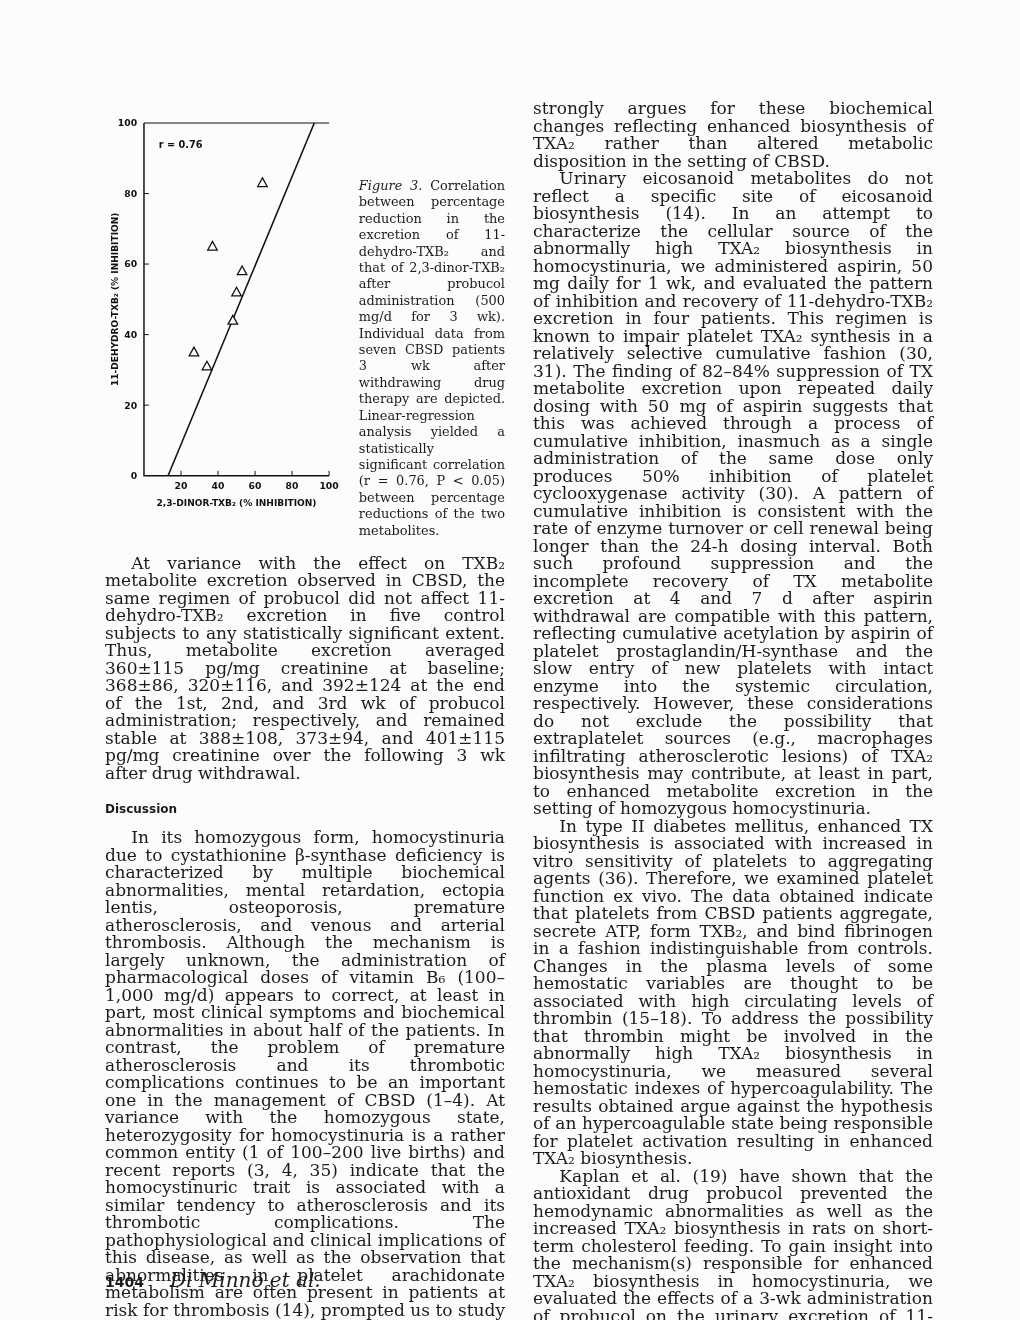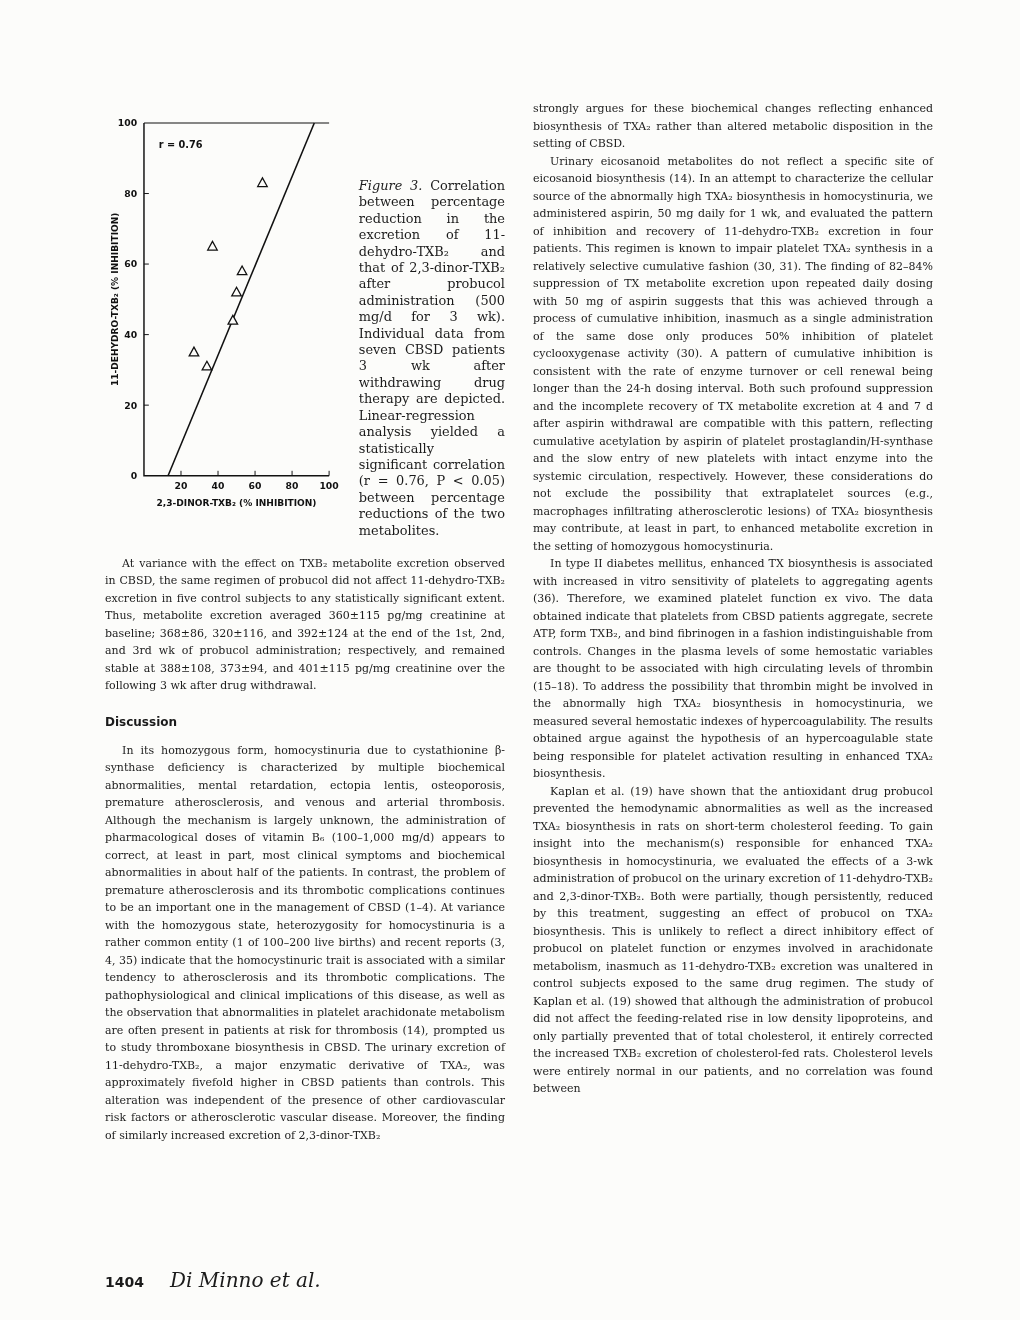--- a/index.html
+++ b/index.html
@@ -18,21 +18,21 @@
   }
   .columns {
     position: absolute;
     top: 100px;
     left: 105px;
     display: flex;
     gap: 28px;
   }
   .col { width: 400px; }
   p.body-text {
-    font-size: 11px;
+    font-size: 17px;
     line-height: 17.5px;
     text-align: justify;
     margin: 0;
   }
   p.indent { text-indent: 1.55em; }
   h2.section-heading {
     font-family: "DejaVu Sans", sans-serif;
     font-weight: bold;
     font-size: 12px;
     margin: 20px 0 13px 0;

